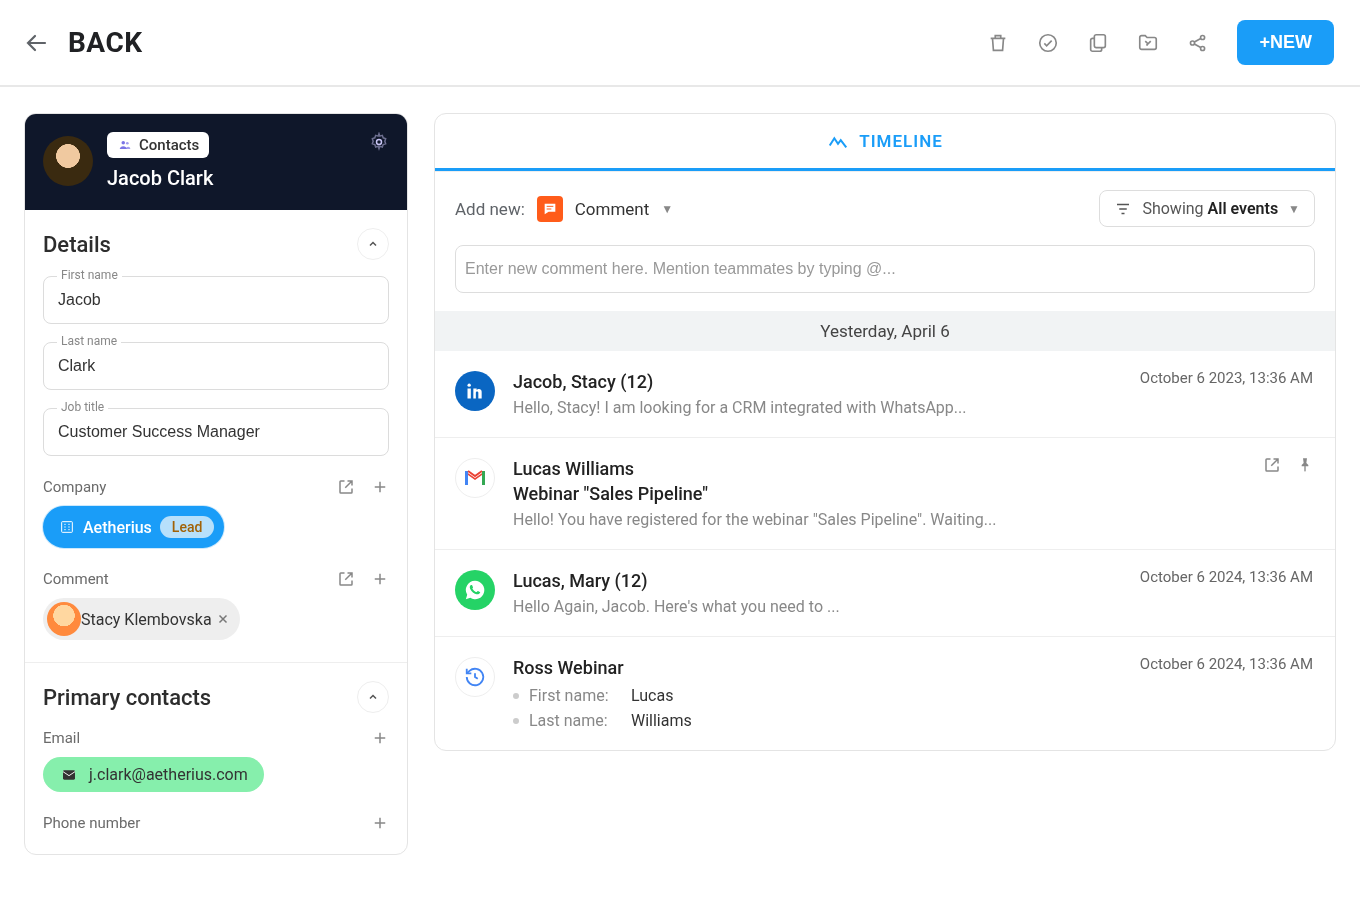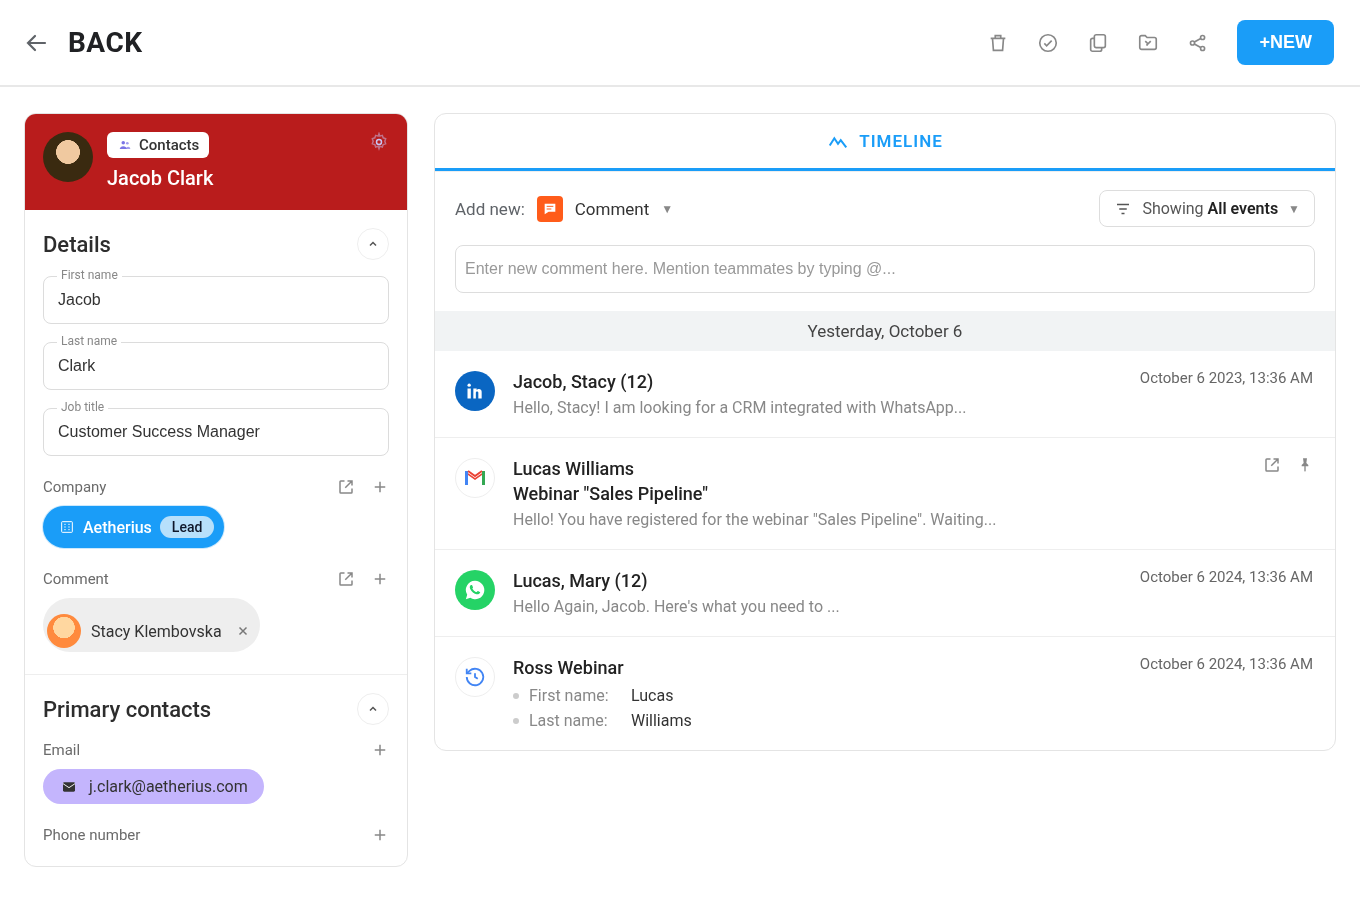--- a/index.html
+++ b/index.html
@@ -32,24 +32,24 @@
     cursor: pointer;
   }
   .main { display: flex; gap: 26px; padding: 26px 24px; }
   .left-col { width: 384px; flex-shrink: 0; }
   .card {
     border: 1px solid #e4e4e4;
     border-radius: 12px;
     overflow: hidden;
   }
   .contact-header {
-    background: #b91c1c;
+    background: #0f172a;
     padding: 18px 18px 20px 18px;
     display: flex;
-    align-items: flex-start;
+    align-items: center;
     gap: 14px;
     position: relative;
   }
   .avatar {
     width: 50px; height: 50px; border-radius: 50%;
     background:
       radial-gradient(circle at 50% 90%, #3a2a10 0 20%, transparent 21%),
       radial-gradient(circle at 50% 40%, #f0c9a0 0 30%, transparent 31%),
       linear-gradient(#3a2a10, #3a2a10);
     flex-shrink:0;
@@ -99,38 +99,38 @@
   .chip-company {
     display: inline-flex; align-items:center; gap:8px;
     background: #1a9df8;
     color:#fff; border-radius: 999px;
     padding: 8px 8px 8px 14px;
     font-size: 16px; font-weight:500;
     border: 2px solid #1a9df8;
     box-shadow: 0 0 0 1px #cde9fc;
   }
   .chip-company .lead-tag {
-    background: #b7e0fb; color:#0f172a;
+    background: #b7e0fb; color:#a16207;
     border-radius: 999px; padding: 3px 12px;
     font-size:14px;
   }
   .chip-manager {
-    display:inline-flex; align-items:center; gap:10px;
-    background:#eee; border-radius:999px; padding:16px 10px 4px 4px;
+    display:inline-flex; align-items:center; 
+    background:#eee; border-radius:999px; padding:4px 10px 4px 4px;
     font-size:16px; color:#333;
   }
   .chip-manager .mgr-avatar {
     width:34px; height:34px; border-radius:50%;
     background: radial-gradient(circle at 50% 40%, #ffd7a0 0 40%, transparent 41%), #ff8a3d;
   }
   .chip-manager .x { color:#777; margin-left:4px; cursor:pointer; }
 
   .email-chip {
     display:inline-flex; align-items:center; gap:10px;
-    background:#c4b5fd; border-radius:999px; padding:8px 16px;
+    background:#86efac; border-radius:999px; padding:8px 16px;
     font-size:16px; color:#333;
   }
 
   .right-col { flex:1; }
   .timeline-card {
     border:1px solid #e4e4e4; border-radius:12px; overflow:hidden;
   }
   .tabs { display:flex; }
   .tab {
     flex:1; display:flex; align-items:center; justify-content:center; gap:10px;
@@ -426,21 +426,21 @@
             <span>Showing </span><b>All events</b>
           </span>
           <span class="chev-down">▼</span>
         </div>
       </div>
 
       <div class="comment-input-wrap">
         <input class="comment-input" placeholder="Enter new comment here. Mention teammates by typing @..." style="">
       </div>
 
-      <div class="date-sep">Yesterday, October 6</div>
+      <div class="date-sep">Yesterday, April 6</div>
 
       <div class="event">
         <div class="event-icon" style="background:#0a66c2;border:none;">
           <svg width="20" height="20" viewBox="0 0 24 24" fill="#fff">
               <rect x="3" y="9" width="4" height="12"></rect>
               <circle cx="5" cy="5" r="2"></circle>
               <path d="M10 9h4v2c1-2 6-2.5 6 2v8h-4v-7c0-2-3-2-3 0v7h-3V9z"></path>
             </svg>
         </div>
         <div class="event-body">

